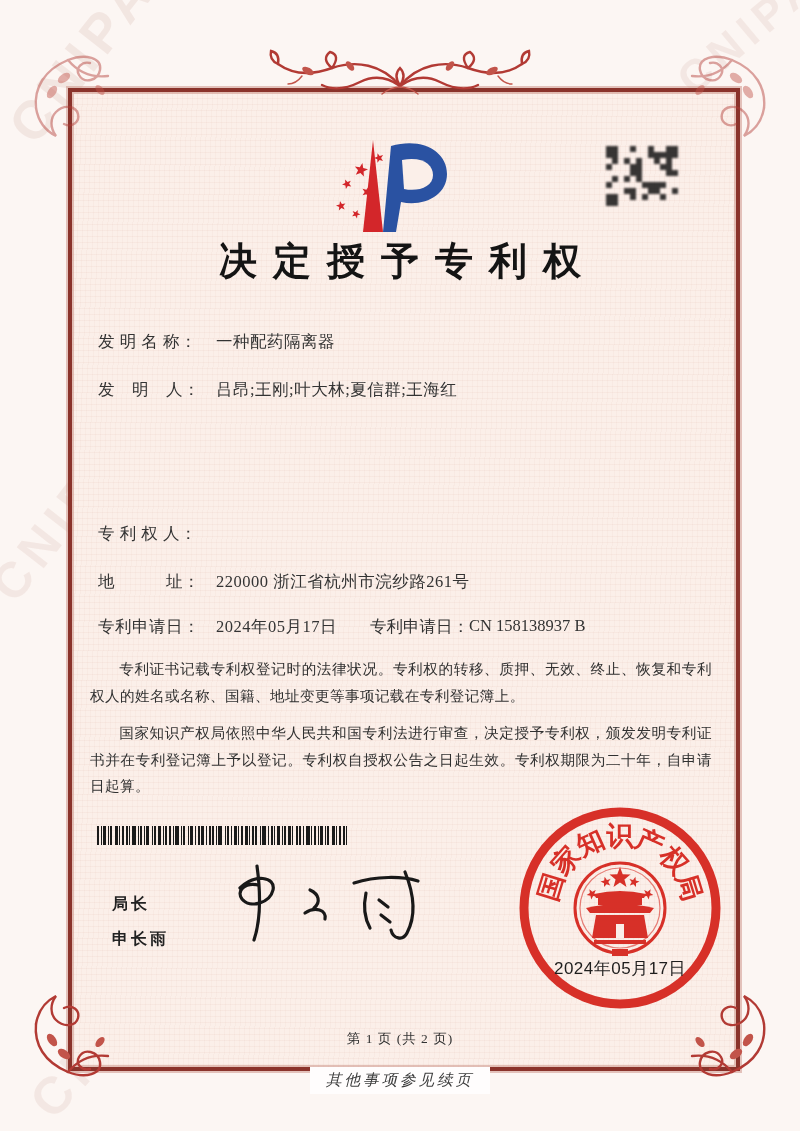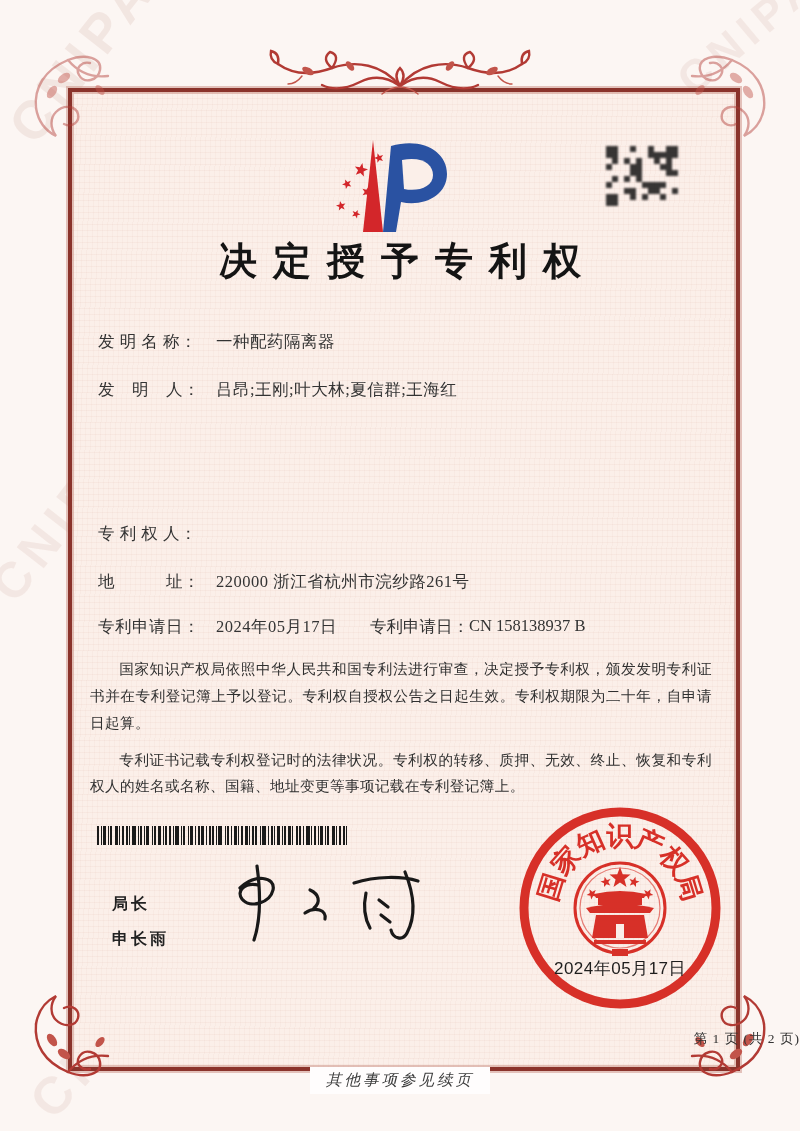--- a/index.html
+++ b/index.html
@@ -69,21 +69,21 @@
   .autograph path{stroke:#191919;stroke-width:3.2;fill:none;stroke-linecap:round;stroke-linejoin:round;}
   
   .seal{position:absolute;left:510px;top:798px;opacity:.94;}
   .sr-stroke{stroke:var(--seal-red);fill:none;}
   .sr-fill{fill:var(--seal-red);}
   .seal-date{
     font-family:"Liberation Sans","DejaVu Sans",sans-serif;
     font-size:17px;fill:#111;font-weight:500;letter-spacing:.5px;
   }
   
-  .page-num{position:absolute;left:0;top:1030px;width:100%;text-align:right;font-size:13.5px;color:#333;letter-spacing:1px;}
+  .page-num{position:absolute;left:0;top:1030px;width:100%;text-align:center;font-size:13.5px;color:#333;letter-spacing:1px;}
   .continuation{
     position:absolute;left:50%;top:1067px;transform:translateX(-50%);
     background:#fffdfd;padding:3px 16px;font-size:15.5px;font-style:italic;
     color:#3c3c3c;letter-spacing:3px;white-space:nowrap;
   }
 </style>
 </head>
 <body>
 
 <div class="page">
@@ -257,22 +257,22 @@
   <div class="row" style="top:616px">
     <span class="lab">专利申请日：</span>
     <span class="val">2024年05月17日</span>
   </div>
   <div class="grant-no">
     <span class="lab">专利申请日：</span>
     <span class="val">CN 158138937 B</span>
   </div>
 
   <div class="paras">
+    <p>专利证书记载专利权登记时的法律状况。专利权的转移、质押、无效、终止、恢复和专利权人的姓名或名称、国籍、地址变更等事项记载在专利登记簿上。</p>
     <p>国家知识产权局依照中华人民共和国专利法进行审查，决定授予专利权，颁发发明专利证书并在专利登记簿上予以登记。专利权自授权公告之日起生效。专利权期限为二十年，自申请日起算。</p>
-    <p>专利证书记载专利权登记时的法律状况。专利权的转移、质押、无效、终止、恢复和专利权人的姓名或名称、国籍、地址变更等事项记载在专利登记簿上。</p>
   </div>
 
   <div class="barcode">
       <i style="left: 0px; width: 2px;"></i>
       <i style="left: 4px; width: 1px;"></i>
       <i style="left: 6px; width: 3px;"></i>
       <i style="left: 11px; width: 1px;"></i>
       <i style="left: 13px; width: 2px;"></i>
       <i style="left: 18px; width: 3px;"></i>
       <i style="left: 22px; width: 1px;"></i>

